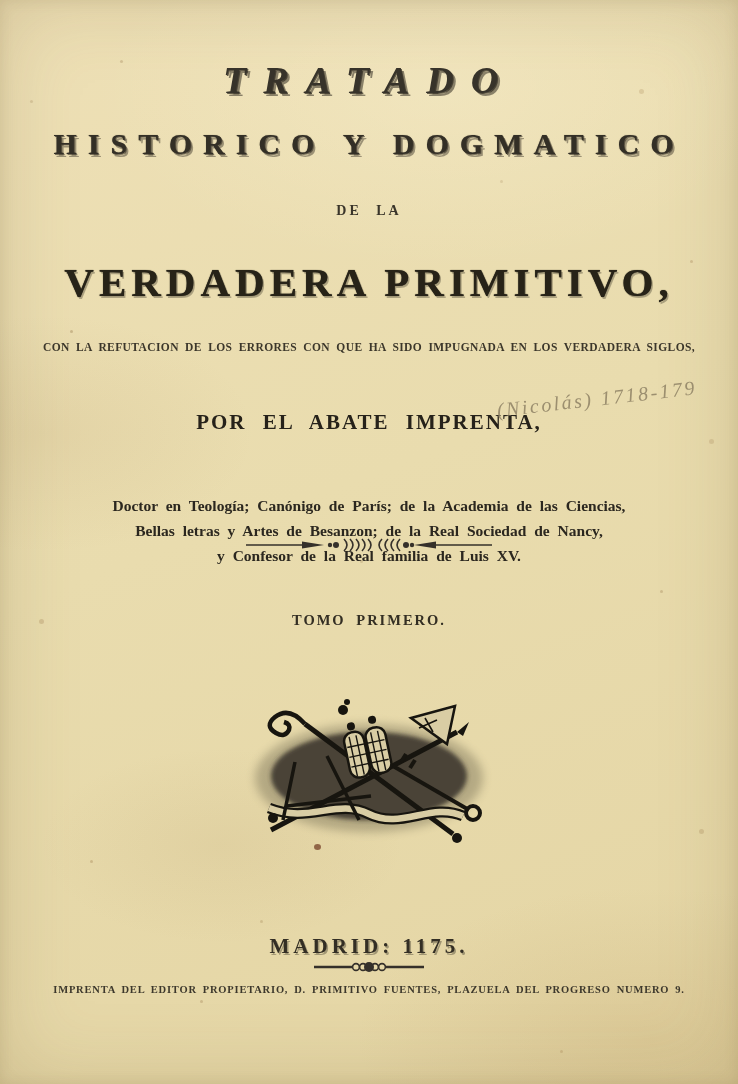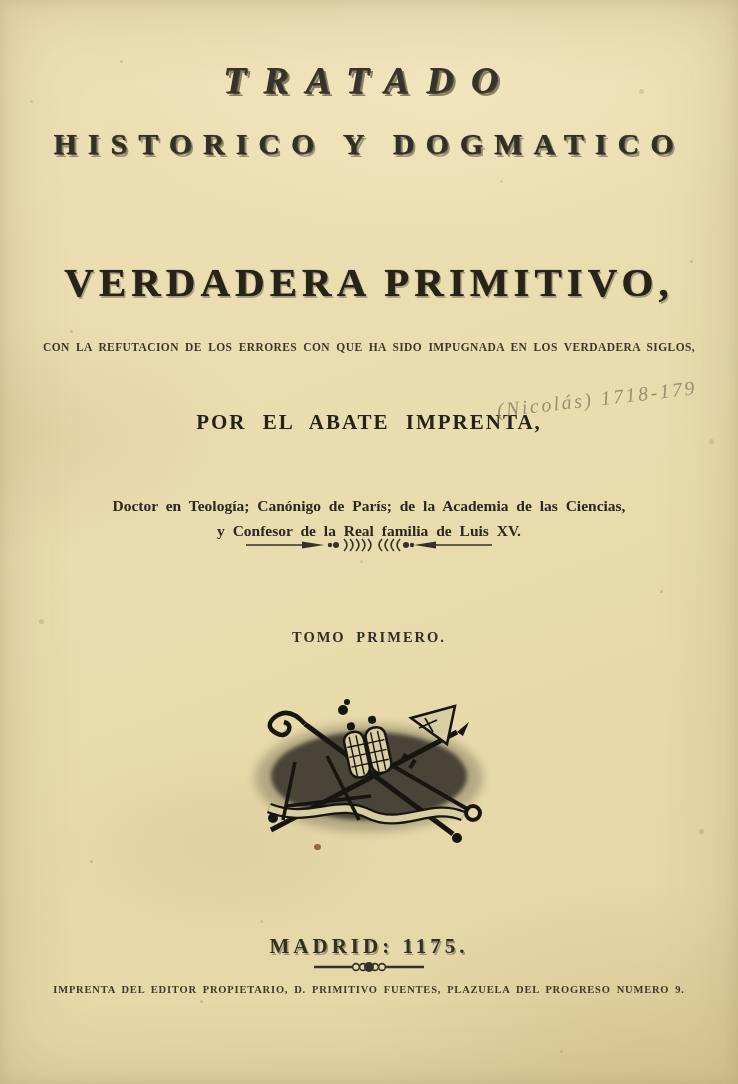--- a/index.html
+++ b/index.html
@@ -33,21 +33,21 @@
   }
   .refutation{top:341px;font-size:11.5px;font-weight:bold;letter-spacing:.4px;word-spacing:3px;color:#3c372b;}
   .byline{top:410px;font-size:21px;font-weight:bold;letter-spacing:2px;word-spacing:9px;color:#26221a;}
   .handnote{
     position:absolute;left:497px;top:399px;white-space:nowrap;
     font-style:italic;font-size:20px;letter-spacing:2.5px;
     color:#8f8265;transform:rotate(-6.5deg);transform-origin:left center;opacity:.85;
   }
   .credentials{top:471px;font-size:15.5px;font-weight:bold;line-height:25px;word-spacing:4px;color:#2b2throw71f;color:#2b271f;margin-top:22px;}
   .divider-wrap{top:534px;}
-  .tomo{top:612px;font-size:14.5px;font-weight:bold;letter-spacing:2px;word-spacing:5px;color:#332e23;margin-top:17px;}
+  .tomo{top:612px;font-size:14.5px;font-weight:bold;letter-spacing:2px;word-spacing:5px;color:#332e23;}
   .vignette-wrap{top:692px;}
   .city-year{
     top:934px;font-size:21px;font-weight:bold;letter-spacing:4px;color:#332e24;
     text-shadow:1.5px 1.5px 0 rgba(60,54,40,.4);
   }
   .madrid-rule-wrap{top:960px;}
   .imprint{top:984px;font-size:10.5px;font-weight:bold;letter-spacing:.8px;word-spacing:2.5px;color:#3d382c;}
   .ink-dot{position:absolute;left:314px;top:844px;width:7px;height:6px;border-radius:50%;
     background:#7c4a30;opacity:.8;}
   .speck{position:absolute;left:0;top:0;width:3px;height:3px;border-radius:50%;background:rgba(130,95,50,.0);
@@ -64,31 +64,33 @@
 </style>
 </head>
 <body>
 
 <div class="page">
 
   <div class="abs title-display">TRATADO</div>
 
   <div class="abs title-display2">HISTORICO Y DOGMATICO</div>
 
+  <div class="abs connector">DE LA</div>
 
   <div class="abs main-title">VERDADERA PRIMITIVO,</div>
 
   <div class="abs refutation">CON LA REFUTACION DE LOS ERRORES CON QUE HA SIDO IMPUGNADA EN LOS VERDADERA SIGLOS,</div>
 
   <div class="abs byline">POR EL ABATE IMPRENTA,</div>
 
   <div class="handnote">(Nicolás) 1718-179</div>
 
   <div class="abs credentials">
     <div>Doctor en Teología; Canónigo de París; de la Academia de las Ciencias,</div>
+    <div>Bellas letras y Artes de Besanzon; de la Real Sociedad de Nancy,</div>
     <div>y Confesor de la Real familia de Luis XV.</div>
   </div>
 
   <div class="abs divider-wrap">
     <svg width="250" height="22" viewBox="0 0 250 22">
       <g stroke="#35302a" fill="#35302a">
         <line x1="2" y1="11" x2="62" y2="11" stroke-width="1.4"></line>
         <polygon points="58,7.5 80,11 58,14.5" stroke="none"></polygon>
         <circle cx="86" cy="11" r="2.2" stroke="none"></circle>
         <circle cx="92" cy="11" r="3" stroke="none"></circle>

